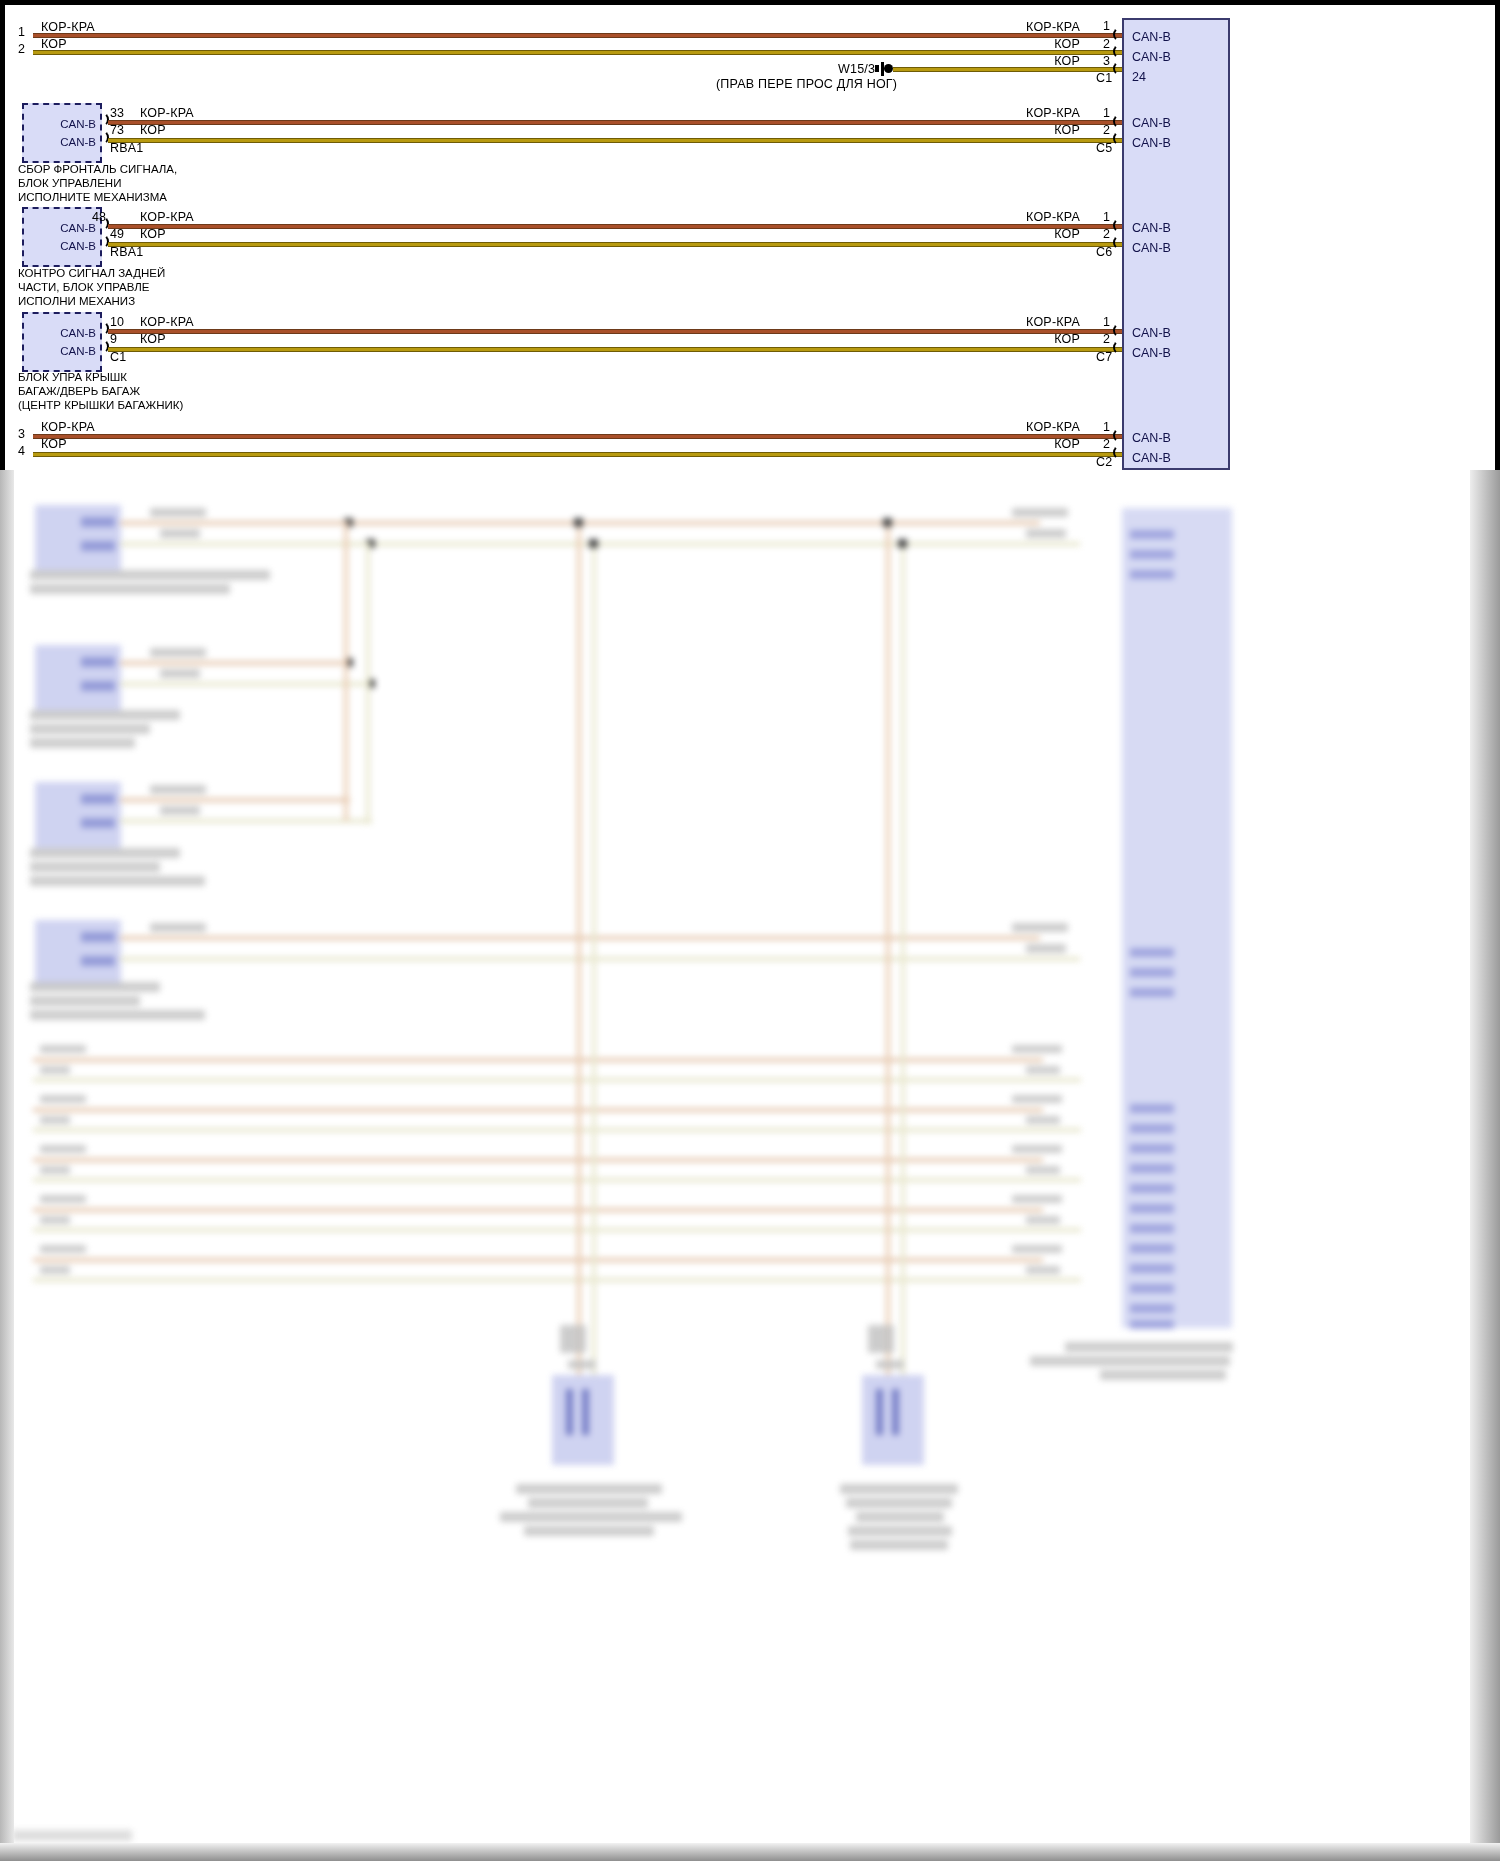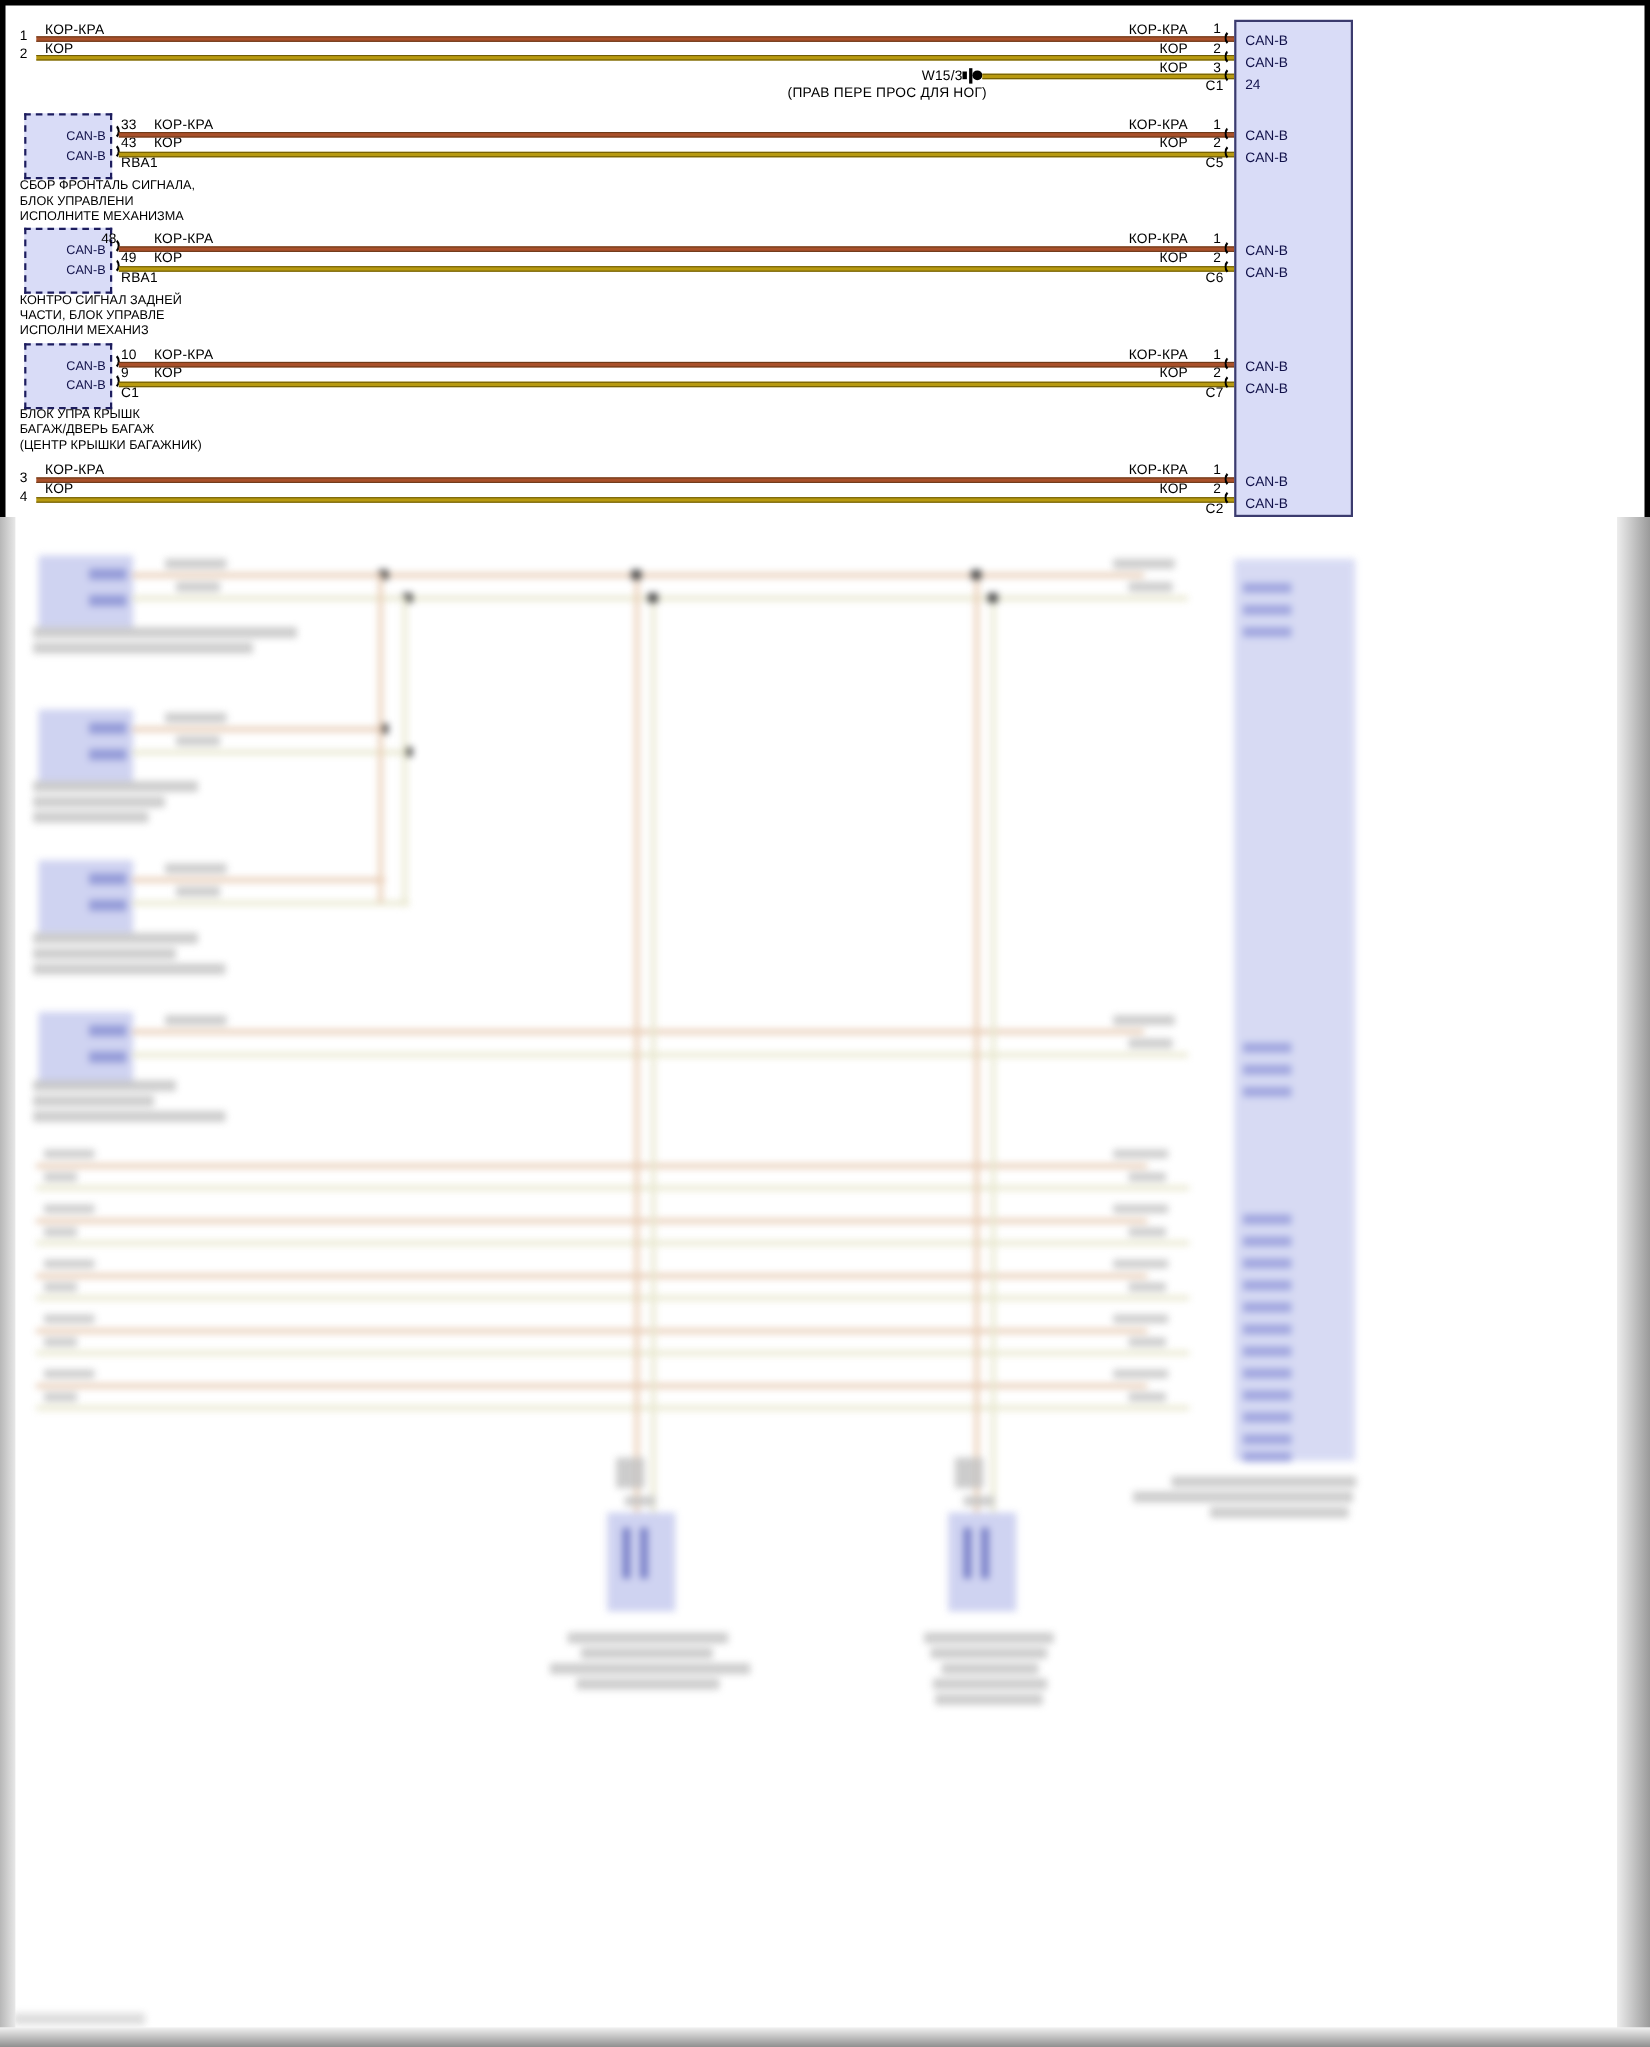--- a/index.html
+++ b/index.html
@@ -97,21 +97,21 @@
   <div class="wire ylw" style="left:893px;top:67px;width:230px;"></div>
   <div class="wlabel r" style="left:960px;top:54px;width:120px;">КОР</div>
 
   <div class="modbox" style="left:22px;top:103px;">
     <div class="mlab" style="top:13px;">CAN-B</div>
     <div class="mlab" style="top:31px;">CAN-B</div>
   </div>
   <div class="arcR" style="left:100px;top:112px;"></div>
   <div class="arcR" style="left:100px;top:130px;"></div>
   <div class="pinnum" style="left:110px;top:106px;">33</div>
-  <div class="pinnum" style="left:110px;top:123px;">43</div>
+  <div class="pinnum" style="left:110px;top:123px;">73</div>
   <div class="wlabel" style="left:110px;top:141px;">RBA1</div>
   <div class="wlabel" style="left:140px;top:106px;">КОР-КРА</div>
   <div class="wlabel" style="left:140px;top:123px;">КОР</div>
   <div class="wire brn" style="left:108px;top:120px;width:1015px;"></div>
   <div class="wire ylw" style="left:108px;top:138px;width:1015px;"></div>
   <div class="wlabel r" style="left:960px;top:106px;width:120px;">КОР-КРА</div>
   <div class="wlabel r" style="left:960px;top:123px;width:120px;">КОР</div>
   <div class="modcap" style="left:18px;top:162px;">СБОР ФРОНТАЛЬ СИГНАЛА,</div>
   <div class="modcap" style="left:18px;top:176px;">БЛОК УПРАВЛЕНИ</div>
   <div class="modcap" style="left:18px;top:190px;">ИСПОЛНИТЕ МЕХАНИЗМА</div>

